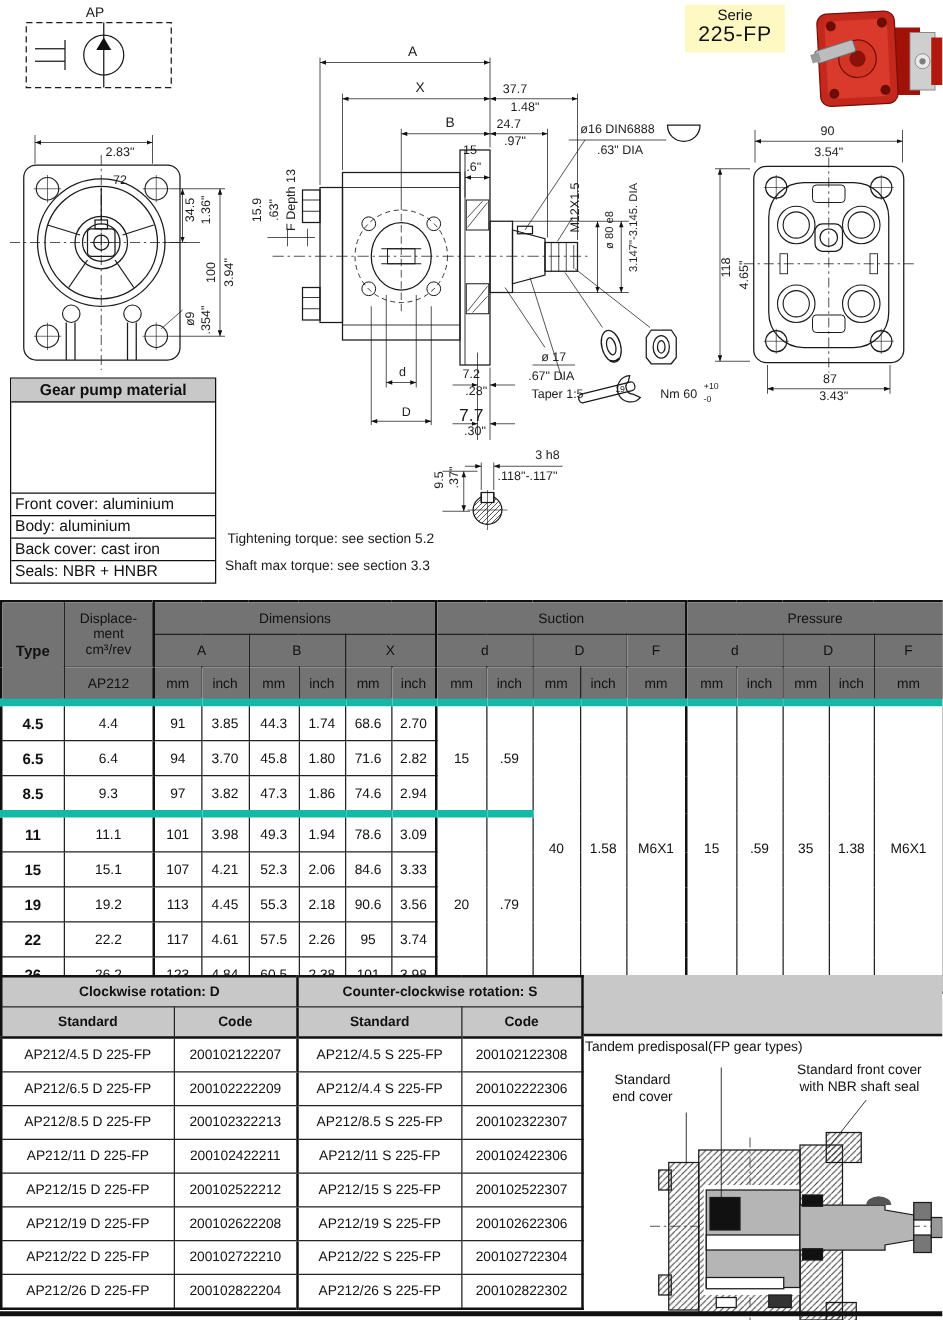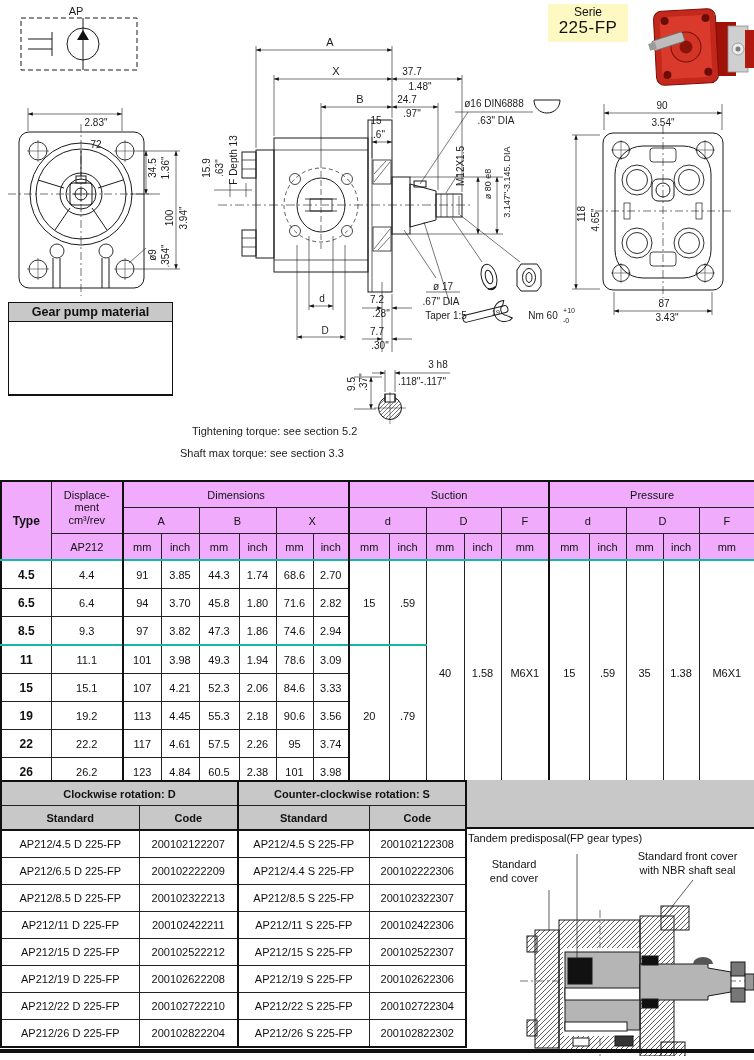--- a/index.html
+++ b/index.html
@@ -22,36 +22,36 @@
   #serie-main{font-size:17px;letter-spacing:0.5px;}
   
   #material-box{left:8px;top:302px;width:163px;border:1.5px solid #111;background:#fff;}
   #material-title{background:#c8c8c8;border-bottom:1.5px solid #111;font-weight:bold;
     font-size:12.5px;text-align:center;padding:2px 0;}
   #material-img{height:72px;border-bottom:1.5px solid #111;position:relative;}
   .mat-row{border-bottom:1.5px solid #111;font-size:12.5px;padding:1px 3px;height:15px;}
   .mat-row:last-child{border-bottom:none;}
   
   .note{position:absolute;font-size:11px;color:#1c1c1c;}
-  #note1{left:192px;top:425px;}
+  #note1{left:182px;top:425px;}
   #note2{left:180px;top:447px;}
   
   table{border-collapse:collapse;table-layout:fixed;position:absolute;background:#fff;}
   #dim-table{left:0;top:480px;width:754px;border:2px solid #111;}
   #dim-table th,#dim-table td{
     border:1px solid #222;text-align:center;vertical-align:middle;padding:0;
     font-size:11px;overflow:hidden;
   }
-  #dim-table th{background:#f0abfc;font-weight:normal;height:25px;margin-top:12px;}
+  #dim-table th{background:#737373;font-weight:normal;height:25px;margin-top:12px;}
   #dim-table td{height:27px;}
   #dim-table .typeh{font-weight:bold;font-size:12px;}
   #dim-table .type{font-weight:bold;font-size:12px;}
   .pre{white-space:pre-line;line-height:1.15;}
   #dim-table .bl{border-left:2px solid #111;}
-  #dim-table tr.dt td, #dim-table tr.tt td{border-top:2px solid #14b8a6;}
+  #dim-table tr.dt td, #dim-table tr.tt td{border-top:6px solid #14b8a6;}
   #order-table{left:0;top:780px;width:465px;border:2px solid #111;}
   #order-table th,#order-table td{
     border:1px solid #222;text-align:center;vertical-align:middle;padding:0;font-size:11px;
   }
   #order-table th{background:#c8c8c8;font-weight:bold;height:23px;}
   #order-table td{height:26px;}
   #order-table .bl{border-left:2px solid #111;}
   #order-table tr.dt td{border-top:2px solid #111;}
   
   #order-header-band{left:0;top:780px;width:754px;height:49px;background:#c8c8c8;
@@ -400,21 +400,21 @@
     <div class="dim-label" style="left: 441px; top: 302px; font-size: 10px; transform: translate(-50%, -50%);">.67" DIA</div>
     <div class="dim-label" style="left: 446px; top: 316px; font-size: 10px; transform: translate(-50%, -50%);">Taper 1:5</div>
     <div class="dim-label" style="left: 496px; top: 312px; font-size: 7px; transform: translate(-50%, -50%);">19</div>
     <div class="dim-label" style="left: 543px; top: 316px; font-size: 10px; transform: translate(-50%, -50%);">Nm 60</div>
     <div class="dim-label" style="left: 569px; top: 310px; font-size: 7px; transform: translate(-50%, -50%);">+10</div>
     <div class="dim-label" style="left: 566px; top: 320px; font-size: 7px; transform: translate(-50%, -50%);">-0</div>
     <div class="dim-label" style="left: 322px; top: 299px; font-size: 10px; transform: translate(-50%, -50%);">d</div>
     <div class="dim-label" style="left: 325px; top: 331px; font-size: 10px; transform: translate(-50%, -50%);">D</div>
     <div class="dim-label" style="left: 377px; top: 300px; font-size: 10px; transform: translate(-50%, -50%); text-align: center;">7.2</div>
     <div class="dim-label" style="left: 381px; top: 314px; font-size: 10px; transform: translate(-50%, -50%);">.28"</div>
-    <div class="dim-label" style="left: 377px; top: 332px; font-size: 10px; transform: translate(-50%, -50%);">7.7</div>
+    <div class="dim-label" style="left: 377px; top: 332px; font-size: 14px; transform: translate(-50%, -50%);">7.7</div>
     <div class="dim-label" style="left: 380px; top: 346px; font-size: 10px; transform: translate(-50%, -50%);">.30"</div>
     <div class="dim-label" style="left: 438px; top: 365px; font-size: 10px; transform: translate(-50%, -50%);">3 h8</div>
     <div class="dim-label" style="left: 422px; top: 382px; font-size: 10px; transform: translate(-50%, -50%);">.118"-.117"</div>
     <div class="dim-label" style="left: 352px; top: 384px; font-size: 10px; transform: translate(-50%, -50%) rotate(-90deg);">9.5</div>
     <div class="dim-label" style="left: 364px; top: 382px; font-size: 10px; transform: translate(-50%, -50%) rotate(-90deg);">.37"</div>
     <div class="dim-label" style="left: 662px; top: 106px; font-size: 10px; transform: translate(-50%, -50%);">90</div>
     <div class="dim-label" style="left: 663px; top: 123px; font-size: 10px; transform: translate(-50%, -50%);">3.54"</div>
     <div class="dim-label" style="left: 582px; top: 214px; font-size: 10px; transform: translate(-50%, -50%) rotate(-90deg);">118</div>
     <div class="dim-label" style="left: 596px; top: 220px; font-size: 10px; transform: translate(-50%, -50%) rotate(-90deg);">4.65"</div>
     <div class="dim-label" style="left: 664px; top: 304px; font-size: 10px; transform: translate(-50%, -50%);">87</div>
@@ -422,20 +422,26 @@
   </div>
 
 <div class="abs" id="serie-box">
   <div id="serie-top">Serie</div>
   <div id="serie-main">225-FP</div>
 </div>
 
 <div class="abs" id="material-box">
   <div id="material-title">Gear pump material</div>
   <div id="material-img"></div>
+  <div id="material-rows">
+      <div class="mat-row">Front cover: aluminium</div>
+      <div class="mat-row">Body: aluminium</div>
+      <div class="mat-row">Back cover: cast iron</div>
+      <div class="mat-row">Seals: NBR + HNBR</div>
+    </div>
 </div>
 
 <div class="note" id="note1">Tightening torque: see section 5.2</div>
 <div class="note" id="note2">Shaft max torque: see section 3.3</div>
 
 <table id="dim-table">
   <colgroup>
     <col style="width:50px">
       <col style="width:72px">
     <col style="width:38px">

